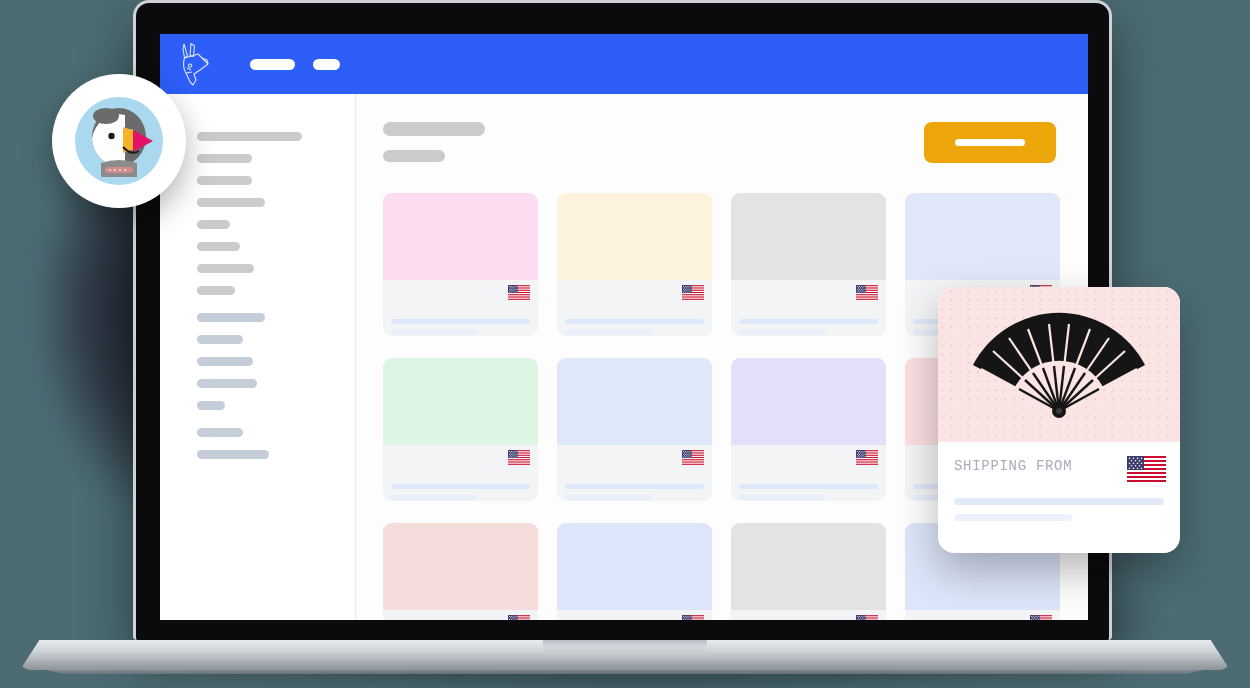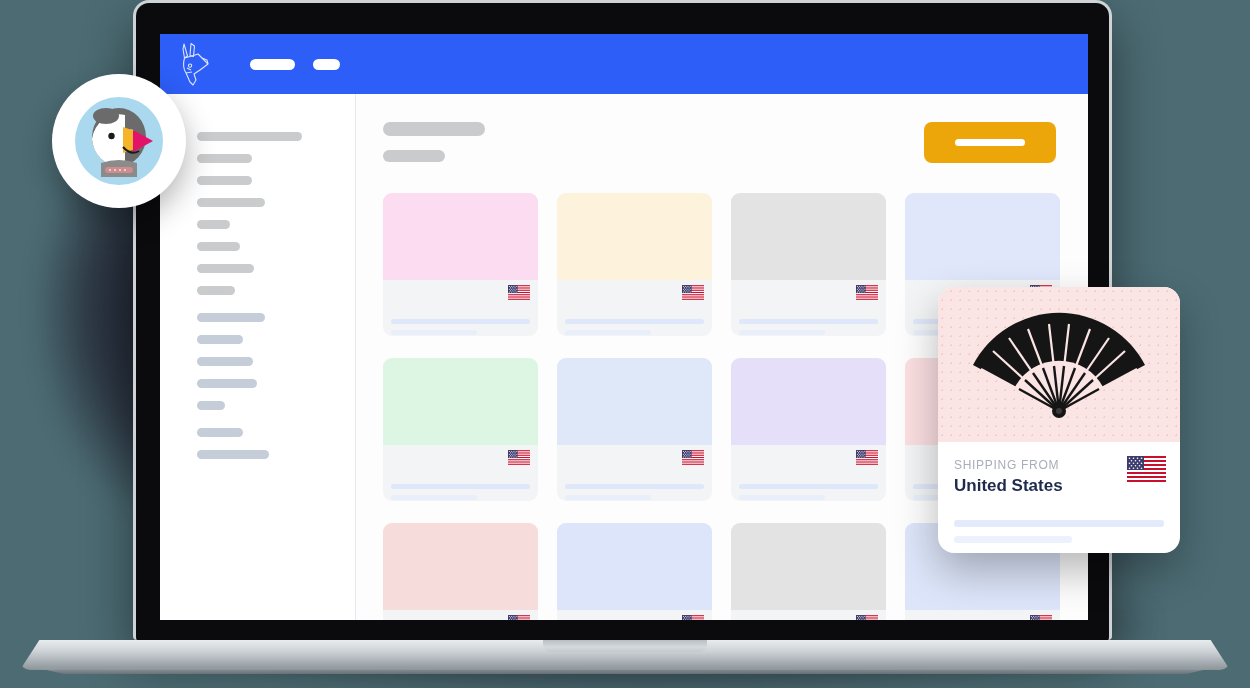--- a/index.html
+++ b/index.html
@@ -163,22 +163,22 @@
   .shipping-image {
     height: 155px; width: 100%;
     background-color: #fbe4e4;
     background-image: radial-gradient(#f3c9cb 1px, transparent 1px);
     background-size: 9px 9px;
     display: flex; align-items: center; justify-content: center;
     position: relative;
   }
   .shipping-body { padding: 16px 16px 0 16px; position: relative; }
   .shipping-label {
-    font-size: 12px; letter-spacing: 0.7px; color: #a8adb8;
-    text-transform: uppercase; font-weight: 400;
+    font-size: 14px; letter-spacing: 0.7px; color: #a8adb8;
+    text-transform: uppercase; font-weight: 400; font-family: Liberation Mono, monospace;
   }
   .shipping-country {
     font-size: 17px; font-weight: bold; color: #1f2b4d; margin-top: 4px;
   }
   .shipping-flag { position: absolute; right: 14px; top: 14px; width: 39px; height: 26px; }
   .ship-bar { border-radius: 3px; background: #e3eafc; }
   .ship-bar-1 { width: 100%; height: 7px; margin-top: 24px; }
   .ship-bar-2 { width: 56%; height: 7px; margin-top: 9px; background: #edf1fd; }
 </style>
 </head>
@@ -785,21 +785,20 @@
           <line x1="0" y1="0" x2="34" y2="-31"></line>
           <line x1="0" y1="0" x2="40" y2="-22"></line>
         </g>
         <circle cx="0" cy="0" r="7" fill="#151515"></circle>
         <circle cx="0" cy="0" r="3" fill="#3a3a3a"></circle>
       </g>
     </svg>
   </div>
   <div class="shipping-body">
     <div class="shipping-label">SHIPPING FROM</div>
-    <div class="shipping-country">United States</div>
     <svg class="shipping-flag" viewBox="0 0 39 26">
       <rect width="39" height="26" fill="#ffffff"></rect>
       <g fill="#c8102e">
         <rect y="0" width="39" height="2"></rect>
           <rect y="4" width="39" height="2"></rect>
         <rect y="8" width="39" height="2"></rect>
           <rect y="12" width="39" height="2"></rect>
         <rect y="16" width="39" height="2"></rect>
           <rect y="20" width="39" height="2"></rect>
         <rect y="24" width="39" height="2"></rect>

